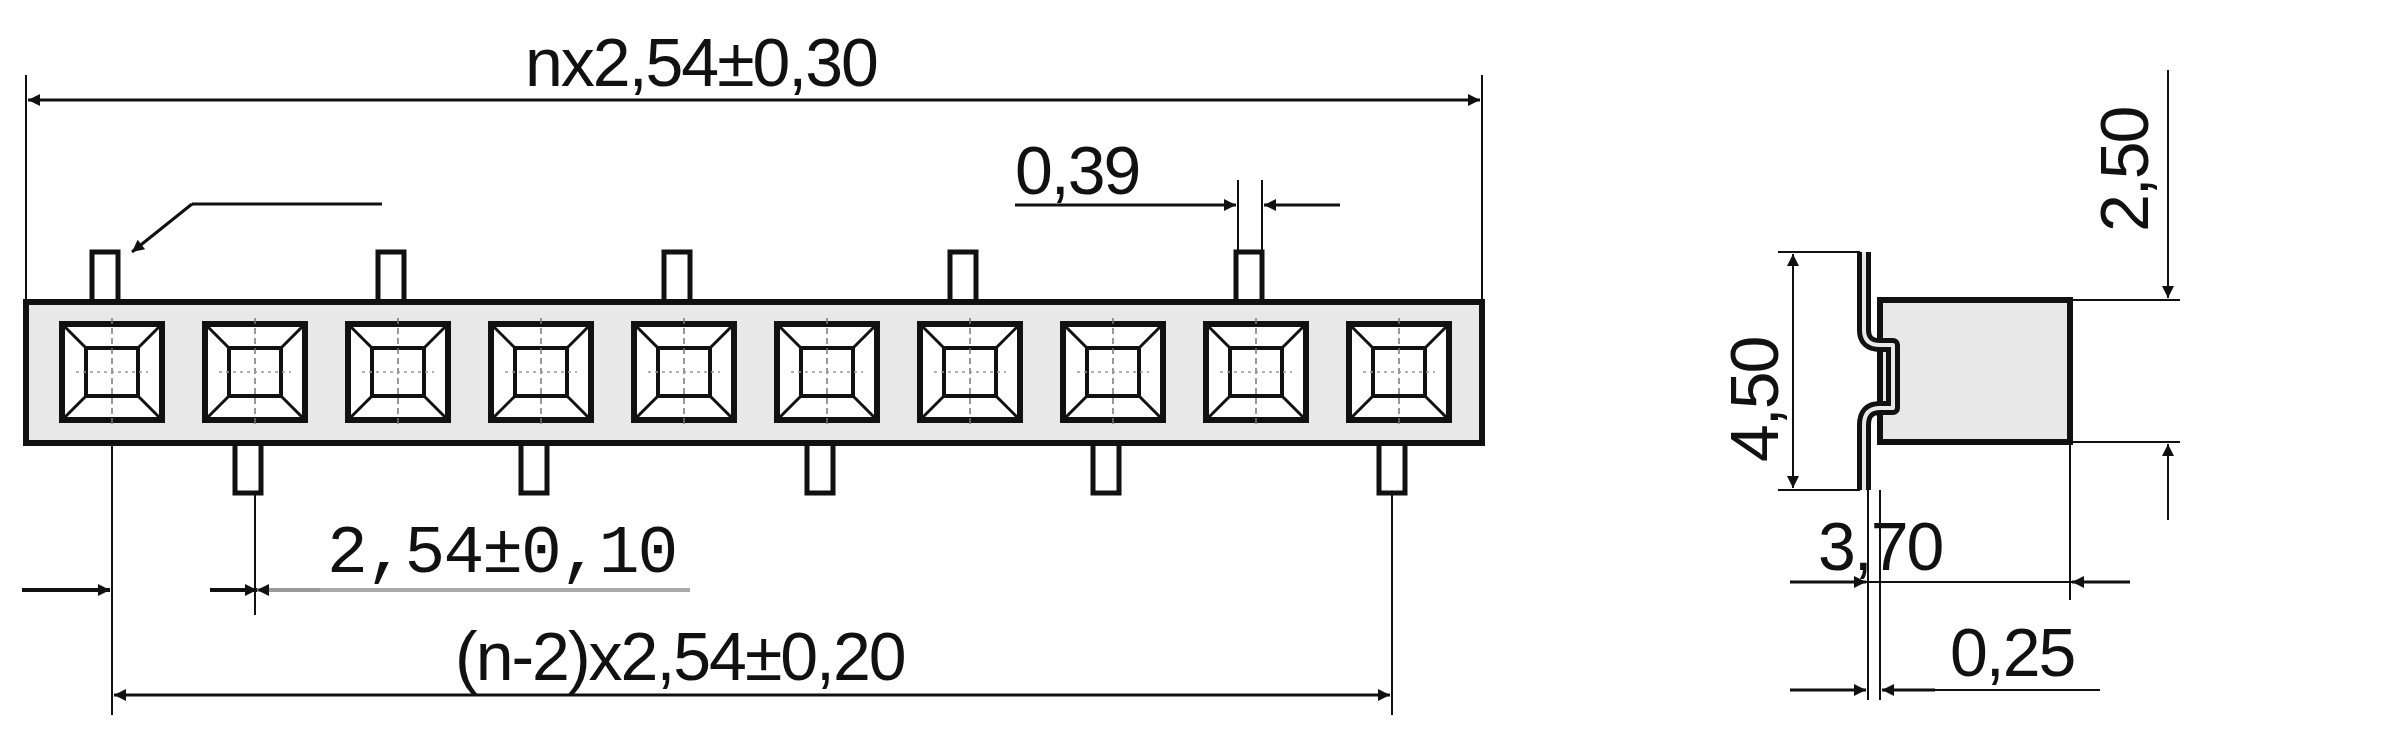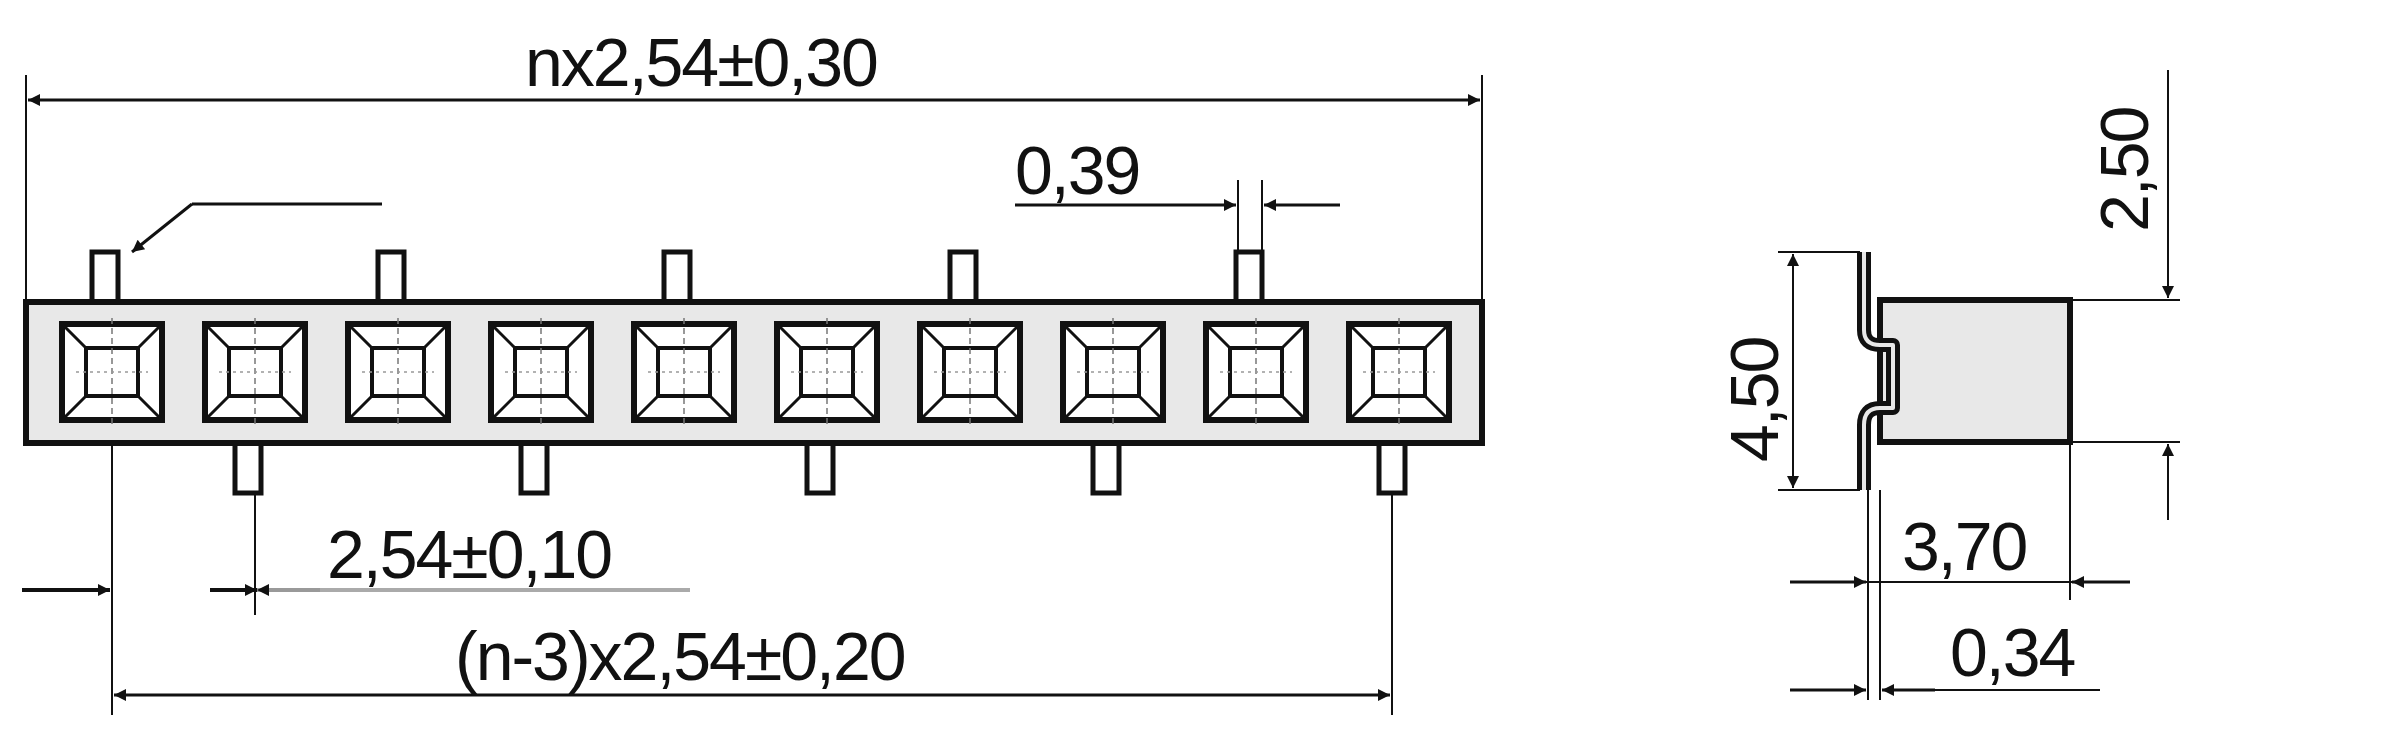--- a/index.html
+++ b/index.html
@@ -127,20 +127,20 @@
       <line x1="1790" y1="690" x2="1866" y2="690" stroke-width="3" marker-end="url(#arr)"></line>
       <line x1="1935" y1="690" x2="1882" y2="690" stroke-width="3" marker-end="url(#arr)"></line>
       <line x1="1935" y1="690" x2="2100" y2="690" stroke-width="2"></line>
     </g>
   </g>
 </svg>
 
 
 <div class="lbl" style="left:525px;top:28px;">nx2,54±0,30</div>
 <div class="lbl" style="left:1015px;top:136px;">0,39</div>
-<div class="lbl" style="left:327px;top:520px;">2,54±0,10</div>
-<div class="lbl" style="left:455px;top:622px;">(n-3)x2,54±0,20</div>
+<div class="lbl" style="left:327px;top:520px;font-family:Liberation Mono, monospace;">2,54±0,10</div>
+<div class="lbl" style="left:455px;top:622px;">(n-2)x2,54±0,20</div>
 
 <div class="lbl" style="left:1720px;top:462px;transform:rotate(-90deg);">4,50</div>
 <div class="lbl" style="left:2090px;top:232px;transform:rotate(-90deg);">2,50</div>
-<div class="lbl" style="left:1902px;top:512px;">3,70</div>
-<div class="lbl" style="left:1950px;top:618px;">0,34</div>
+<div class="lbl" style="left:1818px;top:512px;">3,70</div>
+<div class="lbl" style="left:1950px;top:618px;">0,25</div>
 </div>
 
 </body></html>

